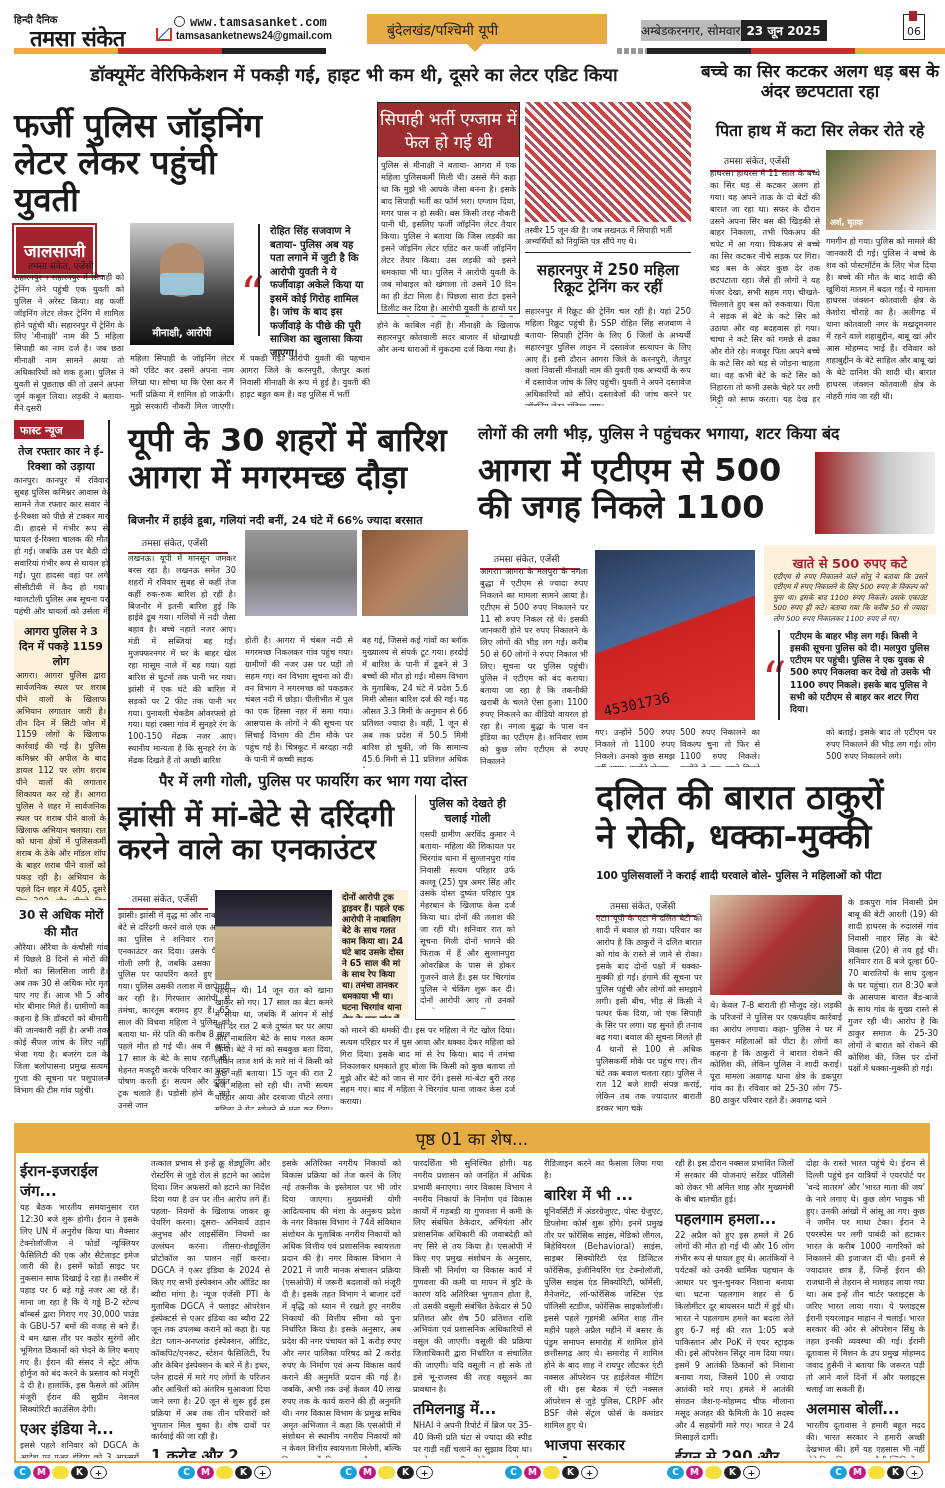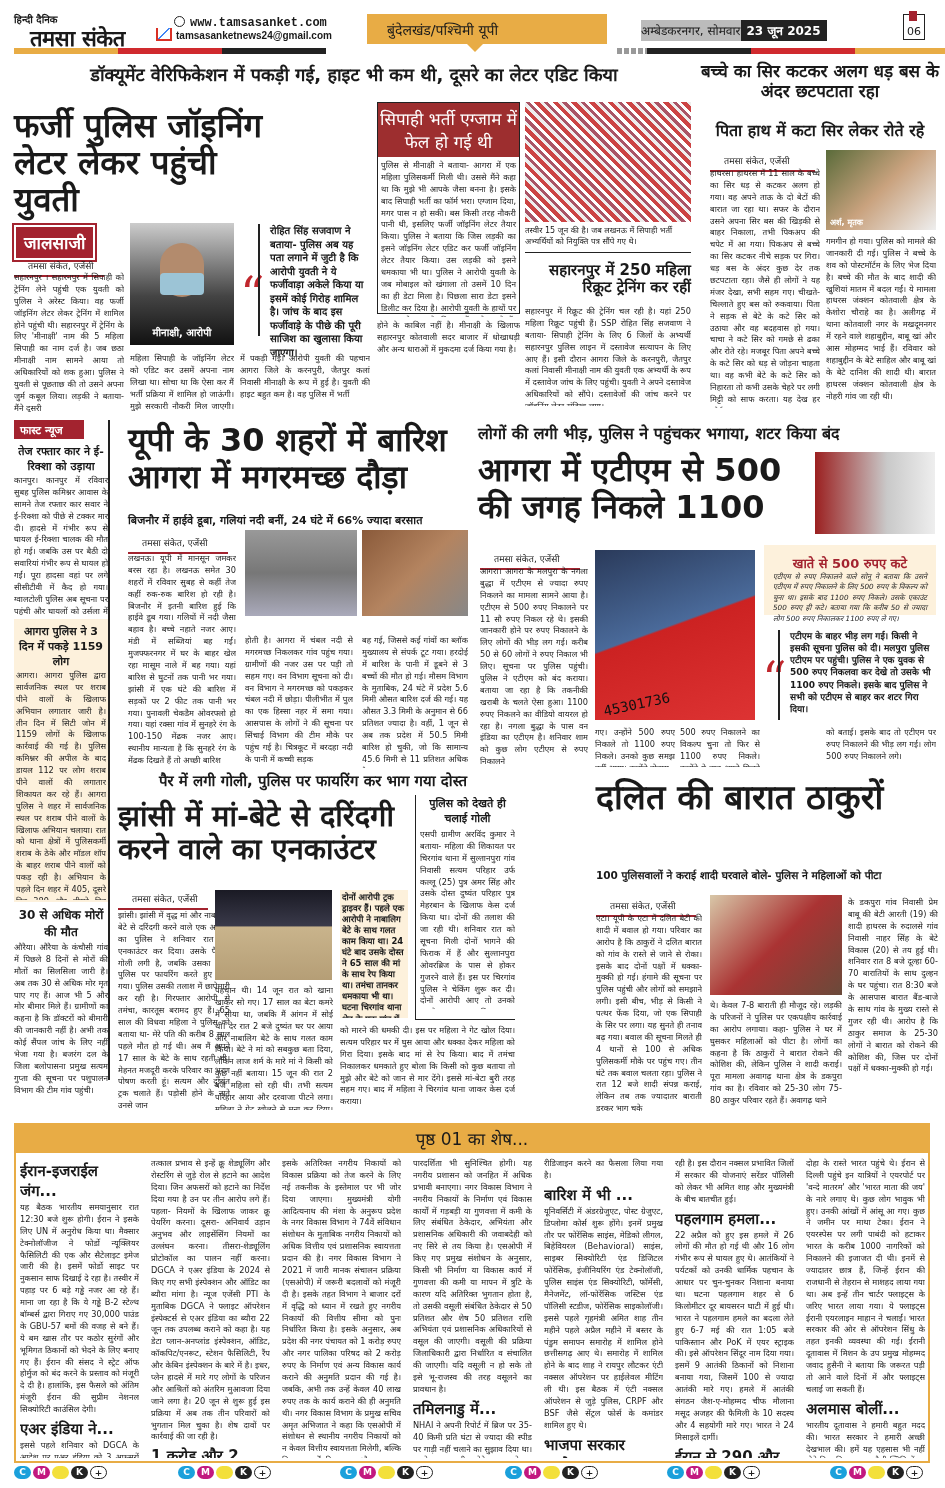--- a/index.html
+++ b/index.html
@@ -24,21 +24,21 @@
 .kicker{font-size:19px;font-weight:bold}
 .huge{font-size:38px;line-height:1.12}
 .big{font-size:32px;line-height:1.15}
 .byline{font-size:9px;border-bottom:2px solid #a3232f;padding:2px 0 3px 14px;width:90px}
 .body{font-size:8.2px;line-height:1.45;text-align:justify;color:#222}
 .quote-box{border-left:2px solid #222;padding-left:10px;font-size:10px;line-height:1.35;font-weight:bold}
 .qmark{font-size:48px;color:#c0272d;font-family:"DejaVu Serif",serif;line-height:1}
 .photo{background:#7b7266;overflow:hidden}
 .caption{font-size:8px;line-height:1.35}
 .redbox{background:#9d2e2f;color:#fff;text-align:center;font-size:17px;padding:4px 2px}
-.tag{background:#a3232f;color:#fff;font-size:17px;font-weight:bold;padding:4px 8px;border:2px solid #fff;outline:2px solid #a3232f;display:inline-block}
+.tag{background:#a3232f;color:#fff;font-size:17px;font-weight:bold;padding:12px 8px;border:2px solid #fff;outline:2px solid #a3232f;display:inline-block}
 .fast{background:#a3232f;color:#fff;font-size:11px;font-weight:bold;padding:2px 6px}
 .beige{background:#fdf1dc}
 .continue-bar{left:14px;top:1123px;width:916px;height:30px;background:#e8ac45;text-align:center;font-size:17px;padding-top:4px}
 .continue-box{left:14px;top:1123px;width:916px;height:340px;border:2px solid #e8ac45}
 .cmyk{top:1466px;font-size:9px;display:flex;gap:2px}
 .cmyk span{width:17px;height:13px;border-radius:7px;color:#fff;text-align:center;line-height:13px;font-weight:bold}
 .col-head{font-size:15px;font-weight:bold;margin:2px 0}
 </style>
 </head>
 <body>
@@ -84,21 +84,21 @@
 
 <div class="abs" style="left:377px;top:102px;width:143px;height:212px;border:1.5px solid #222">
   <div class="redbox">सिपाही भर्ती एग्जाम में फेल हो गई थी</div>
   <div class="body" style="padding:3px;height:160px;overflow:hidden">पुलिस से मीनाक्षी ने बताया- आगरा में एक महिला पुलिसकर्मी मिली थी। उससे मैंने कहा था कि मुझे भी आपके जैसा बनना है। इसके बाद सिपाही भर्ती का फॉर्म भरा। एग्जाम दिया, मगर पास न हो सकी। बस किसी तरह नौकरी पानी थी, इसलिए फर्जी जॉइनिंग लेटर तैयार किया। पुलिस ने बताया कि जिस लड़की का इसने जॉइनिंग लेटर एडिट कर फर्जी जॉइनिंग लेटर तैयार किया। उस लड़की को इसने धमकाया भी था। पुलिस ने आरोपी युवती के जब मोबाइल को खंगाला तो उसमें 10 दिन का ही डेटा मिला है। पिछला सारा डेटा इसने डिलीट कर दिया है। आरोपी युवती के हाथों पर बहुत सारे कट के निशान हैं, जो पुराने हैं। पुलिस मान रही है कि प्रेम प्रसंग के कारण इसने कलाई काटी होगी। पुलिस युवती के प्रेम प्रसंग के भी बारे में पता लगा रही है।</div>
 </div>
 <div class="abs body" style="left:377px;top:320px;width:143px;height:50px;overflow:hidden">होने के काबिल नहीं है। मीनाक्षी के खिलाफ सहारनपुर कोतवाली सदर बाजार में धोखाधड़ी और अन्य धाराओं में मुकदमा दर्ज किया गया है।</div>
 
 <div class="abs photo" style="left:525px;top:102px;width:166px;height:120px;background:repeating-linear-gradient(45deg,#c44 0 4px,#eee 4px 7px,#a56 7px 10px,#fff 10px 13px)"></div>
 <div class="abs caption" style="left:525px;top:226px;width:166px">तस्वीर 15 जून की है। जब लखनऊ में सिपाही भर्ती अभ्यर्थियों को नियुक्ति पत्र सौंपे गए थे।</div>
 <div class="abs" style="left:525px;top:252px;width:166px;border-top:1.5px solid #222"></div>
-<h3 class="abs" style="left:525px;top:262px;width:166px;text-align:right;font-size:15px">सहारनपुर में 250 महिला रिक्रूट ट्रेनिंग कर रहीं</h3>
+<h3 class="abs" style="left:525px;top:262px;width:166px;text-align:center;font-size:15px">सहारनपुर में 250 महिला रिक्रूट ट्रेनिंग कर रहीं</h3>
 <div class="abs body" style="left:525px;top:306px;width:166px;height:100px;overflow:hidden">सहारनपुर में रिक्रूट की ट्रेनिंग चल रही है। यहां 250 महिला रिक्रूट पहुंची हैं। SSP रोहित सिंह सजवाण ने बताया- सिपाही ट्रेनिंग के लिए 6 जिलों के अभ्यर्थी सहारनपुर पुलिस लाइन में दस्तावेज सत्यापन के लिए आए हैं। इसी दौरान आगरा जिले के करनपुरी, जैतपुर कलां निवासी मीनाक्षी नाम की युवती एक अभ्यर्थी के रूप में दस्तावेज जांच के लिए पहुंची। युवती ने अपने दस्तावेज अधिकारियों को सौंपे। दस्तावेजों की जांच करने पर जॉइनिंग लेटर संदिग्ध लगा।</div>
 
 <h2 class="abs" style="left:700px;top:62px;width:240px;text-align:center;font-size:17px">बच्चे का सिर कटकर अलग धड़ बस के अंदर छटपटाता रहा</h2>
 <h3 class="abs" style="left:700px;top:122px;width:240px;text-align:center;font-size:16px">पिता हाथ में कटा सिर लेकर रोते रहे</h3>
 <div class="abs byline" style="left:710px;top:152px;width:105px">तमसा संकेत, एजेंसी</div>
 <div class="abs photo" style="left:826px;top:150px;width:110px;height:80px;background:linear-gradient(135deg,#5a6b3a,#c9a27e 50%,#eee)">
   <div style="position:absolute;left:4px;bottom:3px;color:#fff;font-size:8px;font-weight:bold">अर्श, मृतक</div>
 </div>
 <div class="abs body" style="left:710px;top:168px;width:110px;height:240px;overflow:hidden">हाथरस। हाथरस में 11 साल के बच्चे का सिर धड़ से कटकर अलग हो गया। वह अपने ताऊ के दो बेटों की बारात जा रहा था। सफर के दौरान उसने अपना सिर बस की खिड़की से बाहर निकाला, तभी पिकअप की चपेट में आ गया। पिकअप से बच्चे का सिर कटकर नीचे सड़क पर गिरा। धड़ बस के अंदर कुछ देर तक छटपटाता रहा। जैसे ही लोगों ने यह मंजर देखा, सभी सहम गए। चीखते-चिल्लाते हुए बस को रुकवाया। पिता ने सड़क से बेटे के कटे सिर को उठाया और वह बदहवास हो गया। चाचा ने कटे सिर को गमछे से ढका और रोते रहे। मजबूर पिता अपने बच्चे के कटे सिर को धड़ से जोड़ना चाहता था। वह कभी बेटे के कटे सिर को निहारता तो कभी उसके चेहरे पर लगी मिट्टी को साफ करता। यह देख हर कोई</div>
 <div class="abs body" style="left:826px;top:236px;width:110px;height:172px;overflow:hidden">गमगीन हो गया। पुलिस को मामले की जानकारी दी गई। पुलिस ने बच्चे के शव को पोस्टमॉर्टम के लिए भेज दिया है। बच्चे की मौत के बाद शादी की खुशियां मातम में बदल गईं। ये मामला हाथरस जंक्शन कोतवाली क्षेत्र के केशोरा चौराहे का है। अलीगढ़ में थाना कोतवाली नगर के मखदूमनगर में रहने वाले शहाबुद्दीन, बाबू खां और आस मोहम्मद भाई हैं। रविवार को शहाबुद्दीन के बेटे साहिल और बाबू खां के बेटे दानिश की शादी थी। बारात हाथरस जंक्शन कोतवाली क्षेत्र के नोहरी गांव जा रही थी।</div>
@@ -159,20 +159,21 @@
 <div class="abs body" style="left:215px;top:985px;width:118px;height:125px;overflow:hidden">पहचान थी। 14 जून रात को खाना खाकर सो गए। 17 साल का बेटा कमरे में सोया था, जबकि मैं आंगन में सोई थी। देर रात 2 बजे दुष्यंत घर पर आया और नाबालिग बेटे के साथ गलत काम किया। बेटे ने मां को सबकुछ बता दिया, लेकिन लाज शर्म के मारे मां ने किसी को कुछ नहीं बताया। 15 जून की रात 2 बजे महिला सो रही थी। तभी सत्यम परिहार आया और दरवाजा पीटने लगा। महिला ने गेट खोलने से मना कर दिया। तब आरोपी ने बेटे</div>
 <div class="abs beige" style="left:340px;top:890px;width:68px;height:128px;font-size:8.5px;font-weight:bold;line-height:1.3;padding:2px;overflow:hidden">दोनों आरोपी ट्रक ड्राइवर हैं। पहले एक आरोपी ने नाबालिग बेटे के साथ गलत काम किया था। 24 घंटे बाद उसके दोस्त ने 65 साल की मां के साथ रेप किया था। तमंचा तानकर धमकाया भी था। घटना चिरगांव थाना क्षेत्र के एक गांव में हुई थी।</div>
 <div class="abs" style="left:415px;top:795px;width:100px;height:225px;border-left:1px solid #222;border-bottom:1px solid #222;padding-left:4px">
   <div style="font-size:11px;font-weight:bold;text-align:center">पुलिस को देखते ही चलाई गोली</div>
   <div class="body" style="height:180px;overflow:hidden;margin-top:4px">एसपी ग्रामीण अरविंद कुमार ने बताया- महिला की शिकायत पर चिरगांव थाना में सुल्तानपुरा गांव निवासी सत्यम परिहार उर्फ कल्लू (25) पुत्र अमर सिंह और उसके दोस्त दुष्यंत परिहार पुत्र मेहरबान के खिलाफ केस दर्ज किया था। दोनों की तलाश की जा रही थी। शनिवार रात को सूचना मिली दोनों भागने की फिराक में हैं और सुल्तानपुरा ओवरब्रिज के पास से होकर गुजरने वाले हैं। इस पर चिरगांव पुलिस ने चेकिंग शुरू कर दी। दोनों आरोपी आए तो उनको रुकने का इशारा किया। तब दोनों ने पुलिस पर फायरिंग शुरू कर दी। काउंटर अटैक में सत्यम के पैर में गोली लगी है, जबकि उसका दोस्त दुष्यंत फरार हो गया।</div>
 </div>
 <div class="abs body" style="left:340px;top:1025px;width:175px;height:85px;overflow:hidden">को मारने की धमकी दी। इस पर महिला ने गेट खोल दिया। सत्यम परिहार घर में घुस आया और धक्का देकर महिला को गिरा दिया। इसके बाद मां से रेप किया। बाद में तमंचा निकालकर धमकाते हुए बोला कि किसी को कुछ बताया तो मुझे और बेटे को जान से मार देंगे। इससे मां-बेटा बुरी तरह सहम गए। बाद में महिला ने चिरगांव थाना जाकर केस दर्ज कराया।</div>
 
 <h1 class="abs big" style="left:596px;top:778px;width:345px;font-size:34px">
   <div>दलित की बारात ठाकुरों</div>
+  <div>ने रोकी, धक्का-मुक्की</div>
 </h1>
 <div class="abs" style="left:596px;top:868px;width:345px;font-size:10.5px;font-weight:bold">100 पुलिसवालों ने कराई शादी घरवाले बोले- पुलिस ने महिलाओं को पीटा</div>
 <div class="abs byline" style="left:596px;top:897px;width:100px">तमसा संकेत, एजेंसी</div>
 <div class="abs body" style="left:596px;top:913px;width:106px;height:198px;overflow:hidden">एटा। यूपी के एटा में दलित बेटी की शादी में बवाल हो गया। परिवार का आरोप है कि ठाकुरों ने दलित बारात को गांव के रास्ते से जाने से रोका। इसके बाद दोनों पक्षों में धक्का-मुक्की हो गई। हंगामे की सूचना पर पुलिस पहुंची और लोगों को समझाने लगी। इसी बीच, भीड़ से किसी ने पत्थर फेंक दिया, जो एक सिपाही के सिर पर लगा। यह सुनते ही तनाव बढ़ गया। बवाल की सूचना मिलते ही 4 थानों से 100 से अधिक पुलिसकर्मी मौके पर पहुंच गए। तीन घंटे तक बवाल चलता रहा। पुलिस ने रात 12 बजे शादी संपन्न कराई, लेकिन तब तक ज्यादातर बाराती डरकर भाग चुके</div>
 <div class="abs photo" style="left:710px;top:895px;width:132px;height:100px;background:linear-gradient(135deg,#d8c7a8,#a33 50%,#6a4a3a)"></div>
 <div class="abs body" style="left:710px;top:1000px;width:132px;height:110px;overflow:hidden">थे। केवल 7-8 बाराती ही मौजूद रहे। लड़की के परिजनों ने पुलिस पर एकपक्षीय कार्रवाई का आरोप लगाया। कहा- पुलिस ने घर में घुसकर महिलाओं को पीटा है। लोगों का कहना है कि ठाकुरों ने बारात रोकने की कोशिश की, लेकिन पुलिस ने शादी कराई। पूरा मामला अवागढ़ थाना क्षेत्र के डकपुरा गांव का है। रविवार को 25-30 लोग 75-80 ठाकुर परिवार रहते हैं। अवागढ़ थाने</div>
 <div class="abs body" style="left:848px;top:897px;width:90px;height:214px;overflow:hidden">के डकपुरा गांव निवासी प्रेम बाबू की बेटी आरती (19) की शादी हाथरस के रुदालसे गांव निवासी नाहर सिंह के बेटे विकास (20) से तय हुई थी। शनिवार रात 8 बजे दूल्हा 60-70 बारातियों के साथ दुल्हन के घर पहुंचा। रात 8:30 बजे के आसपास बारात बैंड-बाजे के साथ गांव के मुख्य रास्ते से गुजर रही थी। आरोप है कि ठाकुर समाज के 25-30 लोगों ने बारात को रोकने की कोशिश की, जिस पर दोनों पक्षों में धक्का-मुक्की हो गई।</div>
 
 <div class="abs continue-box"></div>
 <div class="abs continue-bar">पृष्ठ 01 का शेष...</div>

